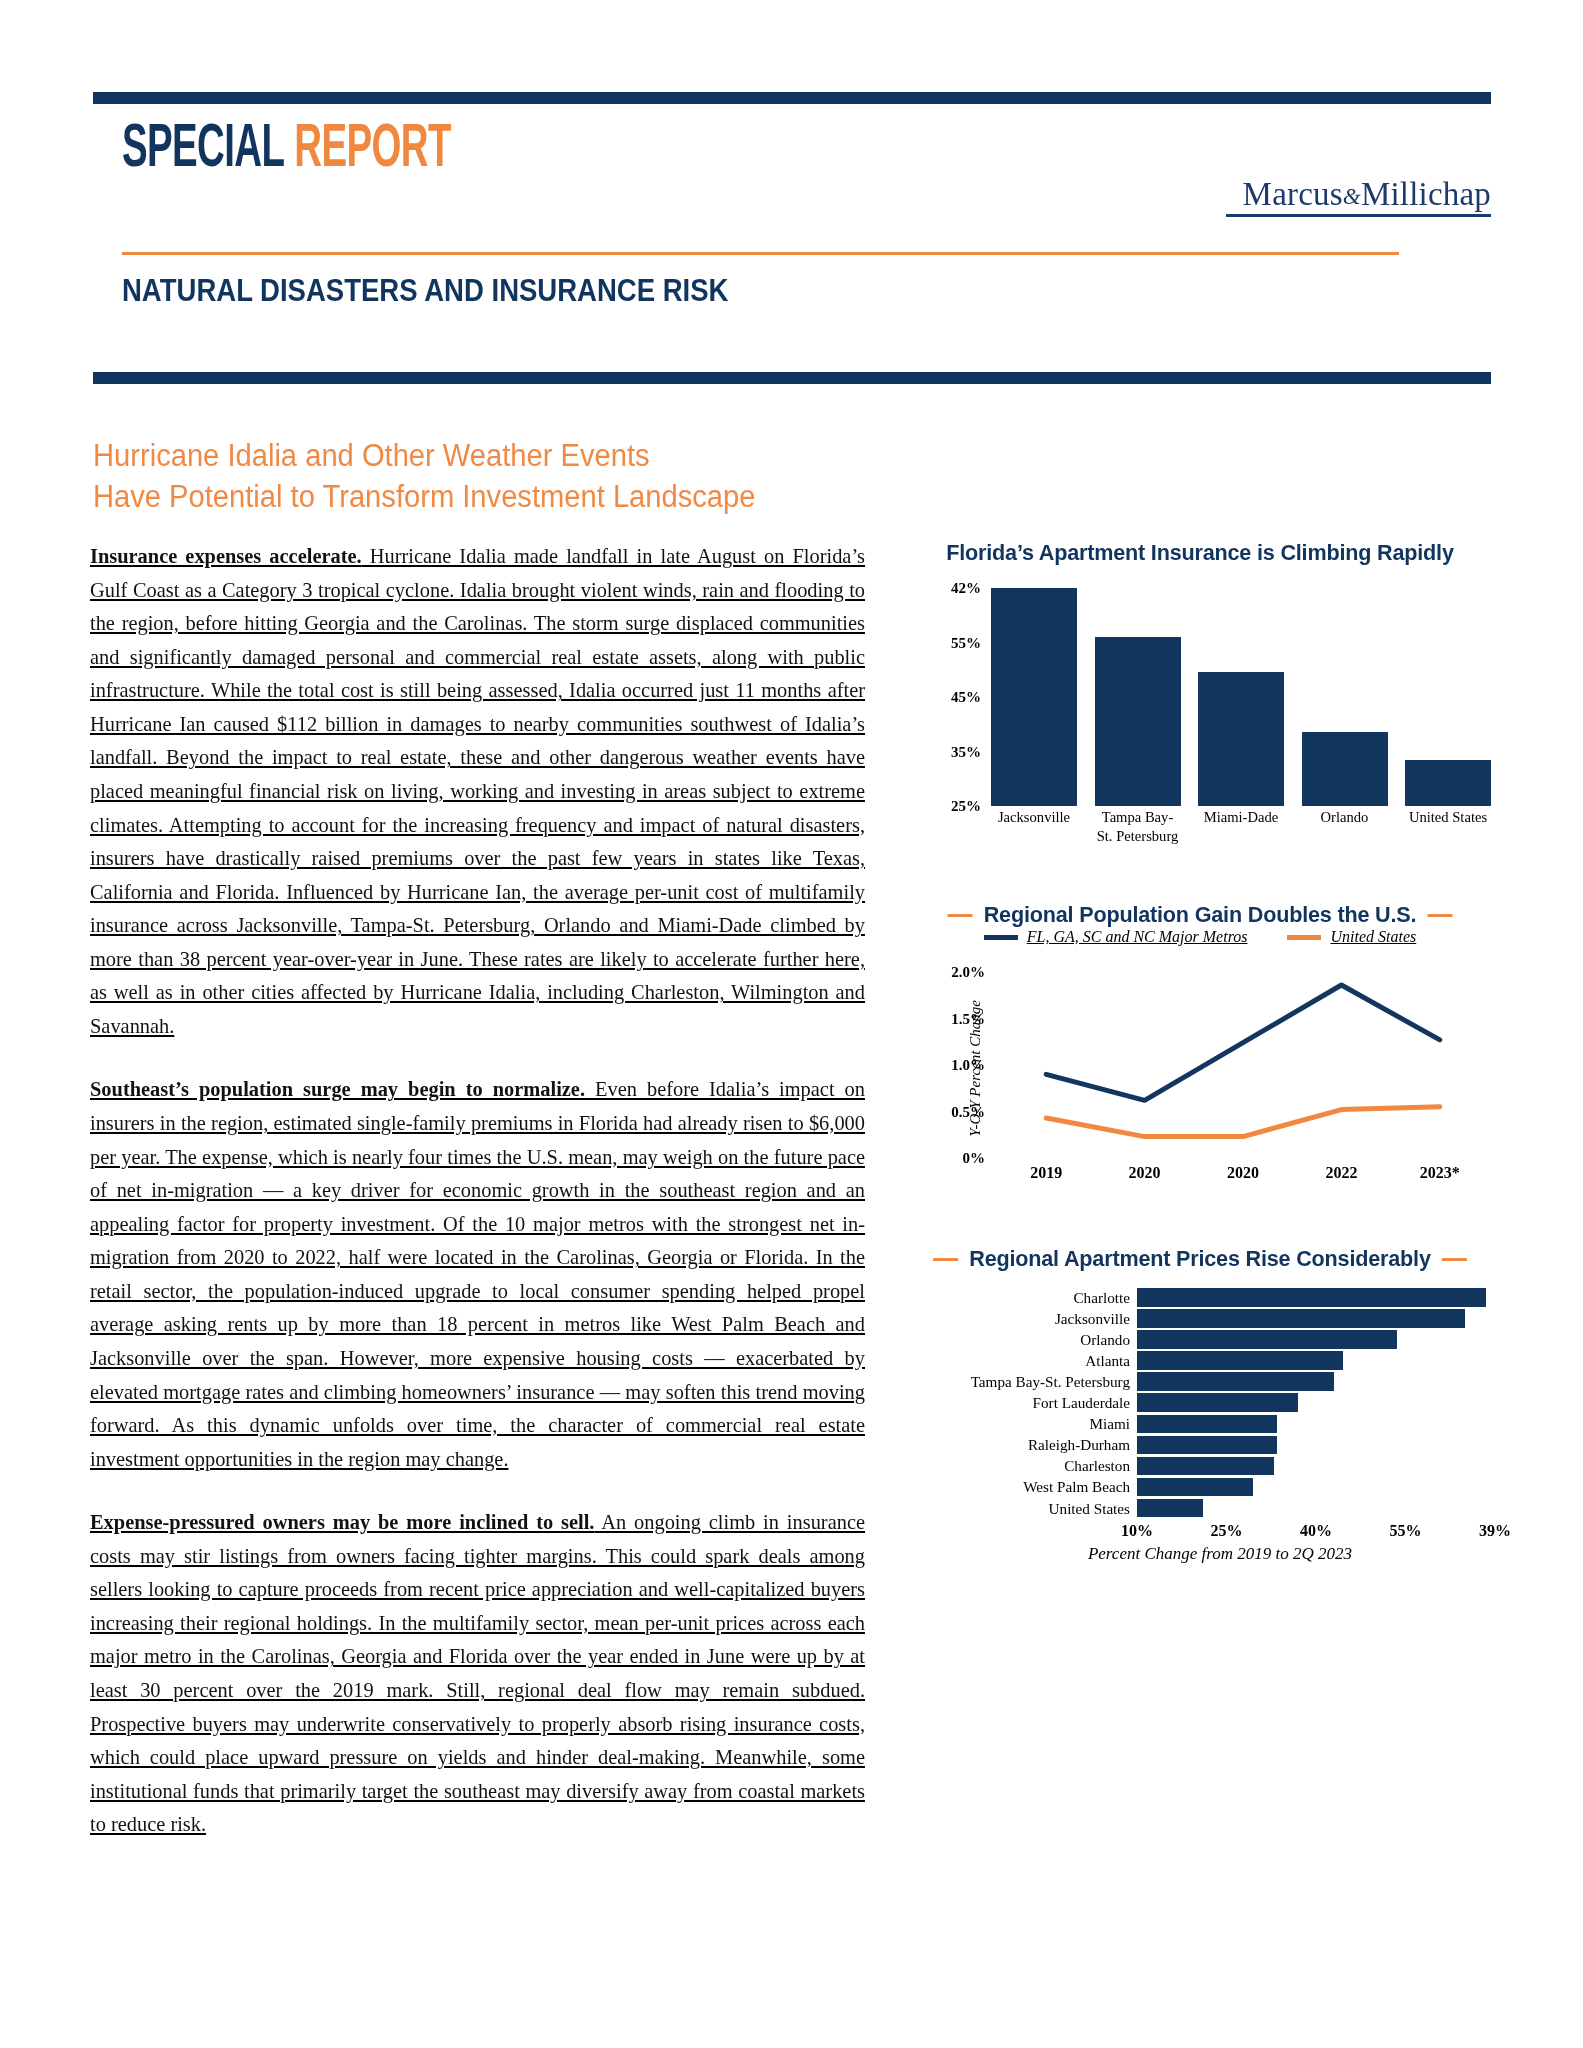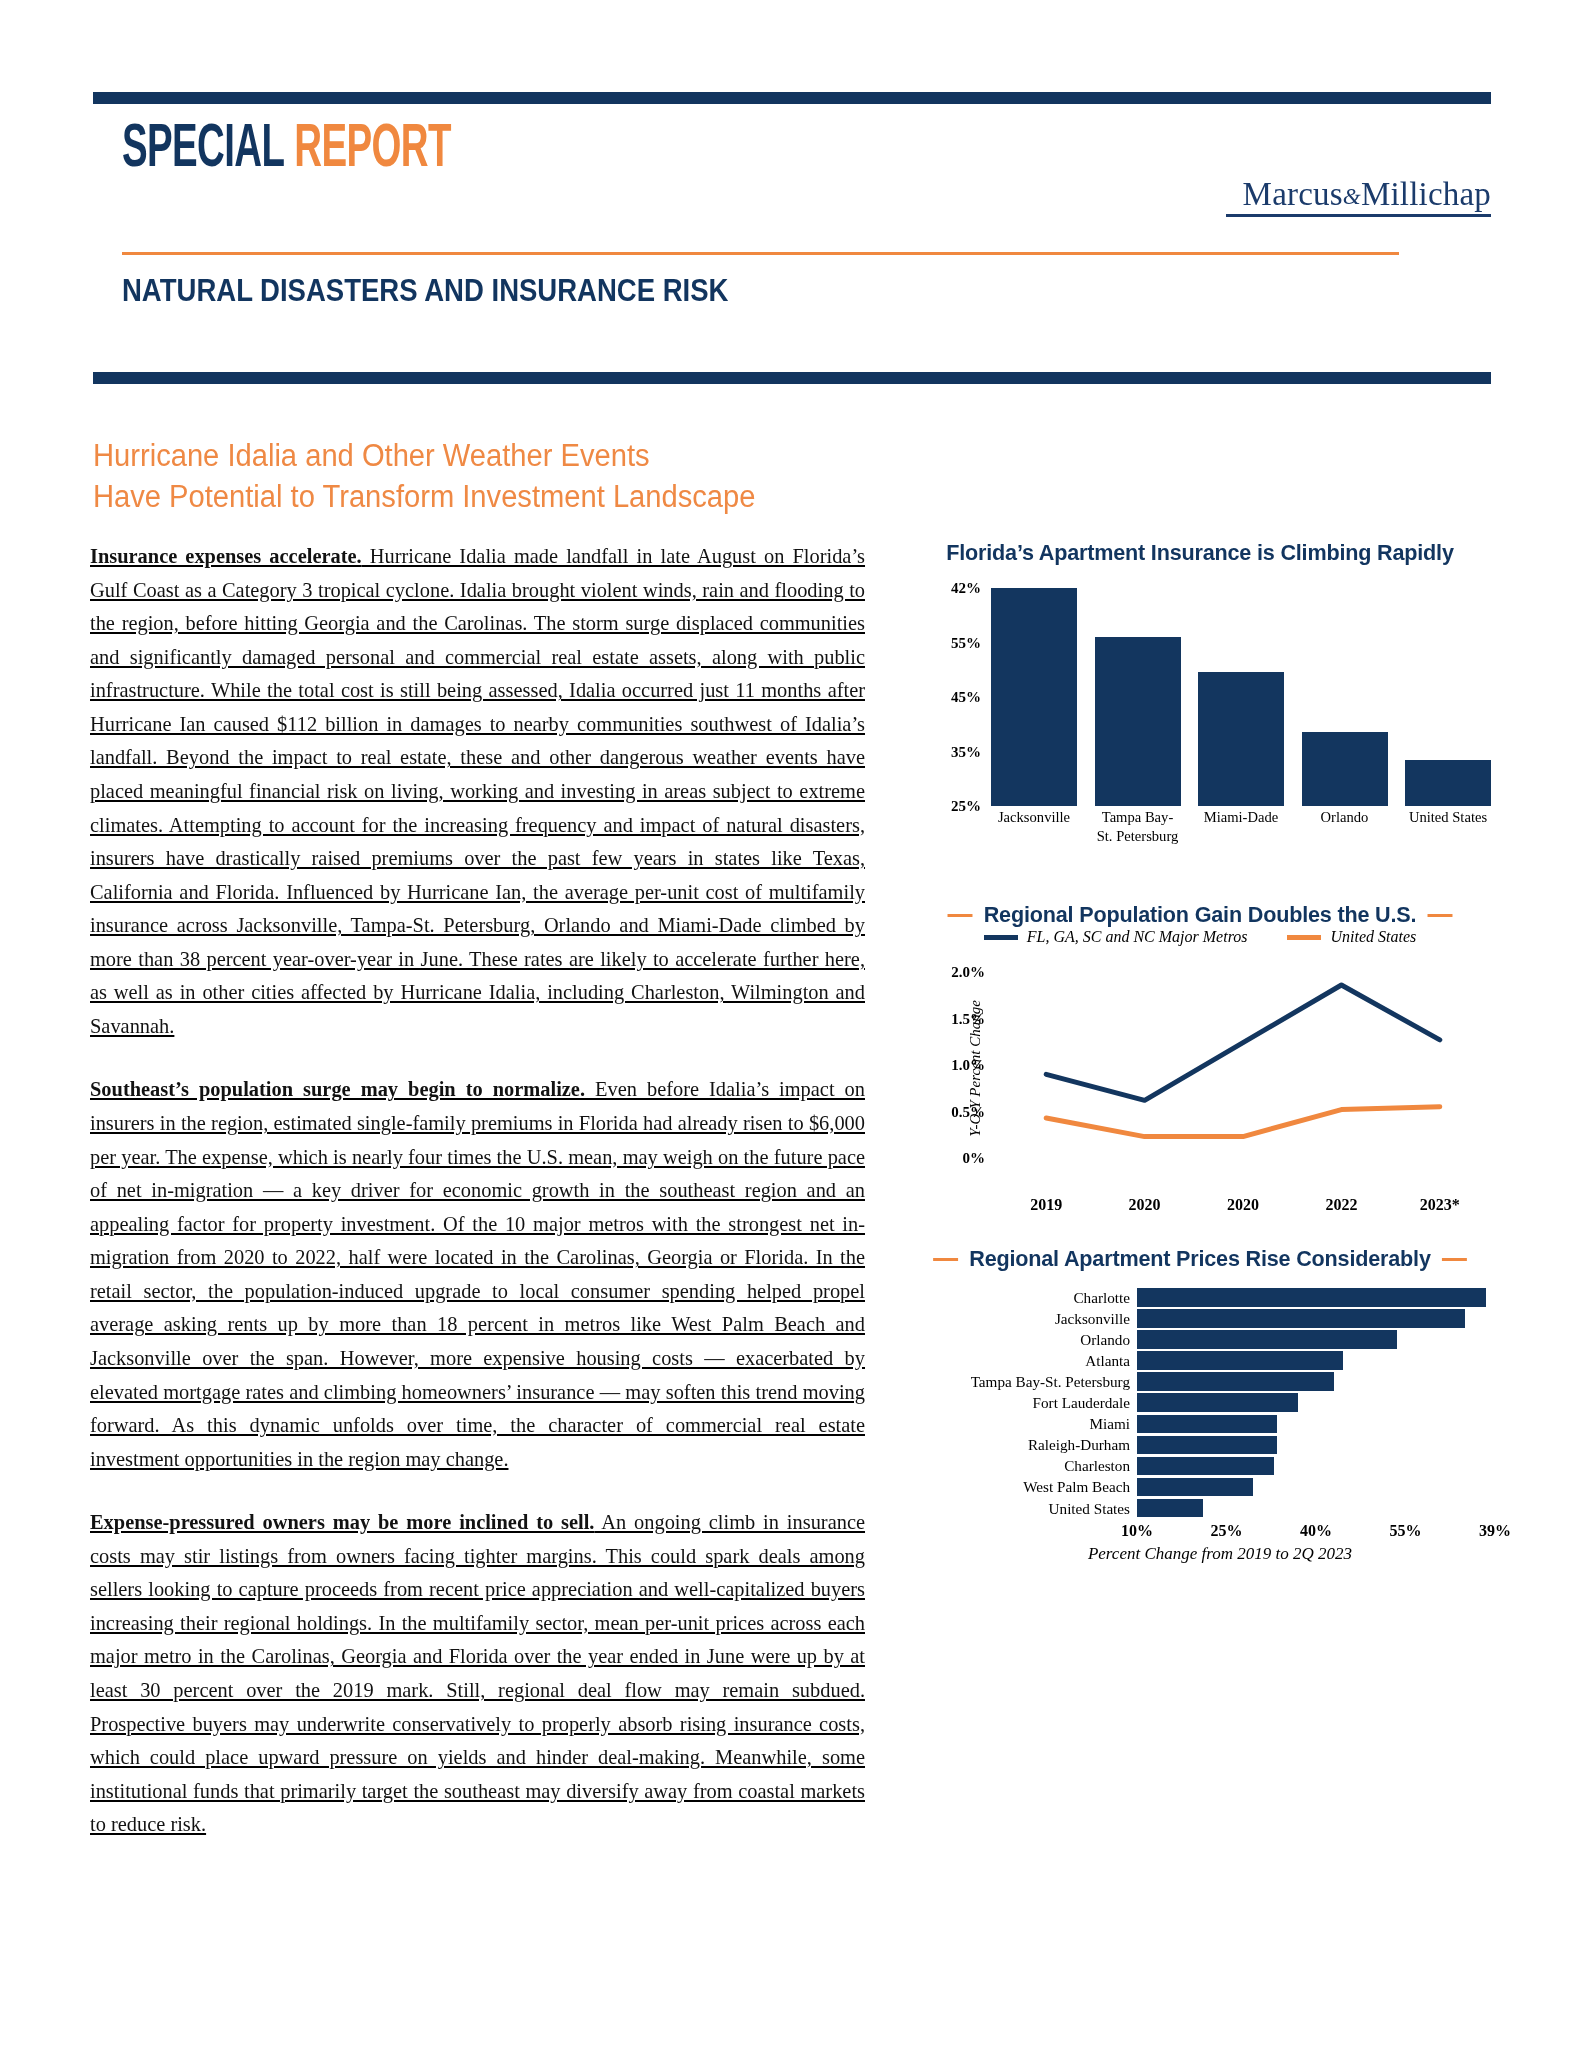--- a/index.html
+++ b/index.html
@@ -223,20 +223,21 @@
     align-items: center;
     margin-bottom: 18px;
   }
   .c2-legend .item { display: flex; align-items: center; gap: 9px; }
   .c2-legend .sw { width: 34px; height: 5px; }
   .c2-legend .lb {
     font-family: "Liberation Serif", serif;
     font-style: italic;
     font-size: 16px;
     white-space: nowrap;
+    text-decoration: underline;
   }
   .c2-ylabel {
     position: absolute;
     left: 2px; top: 6px;
     height: 180px;
     display: flex; align-items: center;
   }
   .c2-ylabel span {
     transform: rotate(-90deg);
     font-family: "Liberation Serif", serif;
@@ -260,21 +261,20 @@
     position: absolute;
     left: 92px; top: 0;
     right: 6px; height: 186px;
   }
   .c2-xlabels {
     position: absolute;
     left: 92px; top: 192px;
     right: 6px;
     display: flex;
     justify-content: space-between;
-    margin-top: 32px;
   }
   .c2-xlabels > div {
     flex: 1;
     text-align: center;
     font-family: "Liberation Serif", serif;
     font-size: 16px;
     font-weight: 600;
   }
 
   

